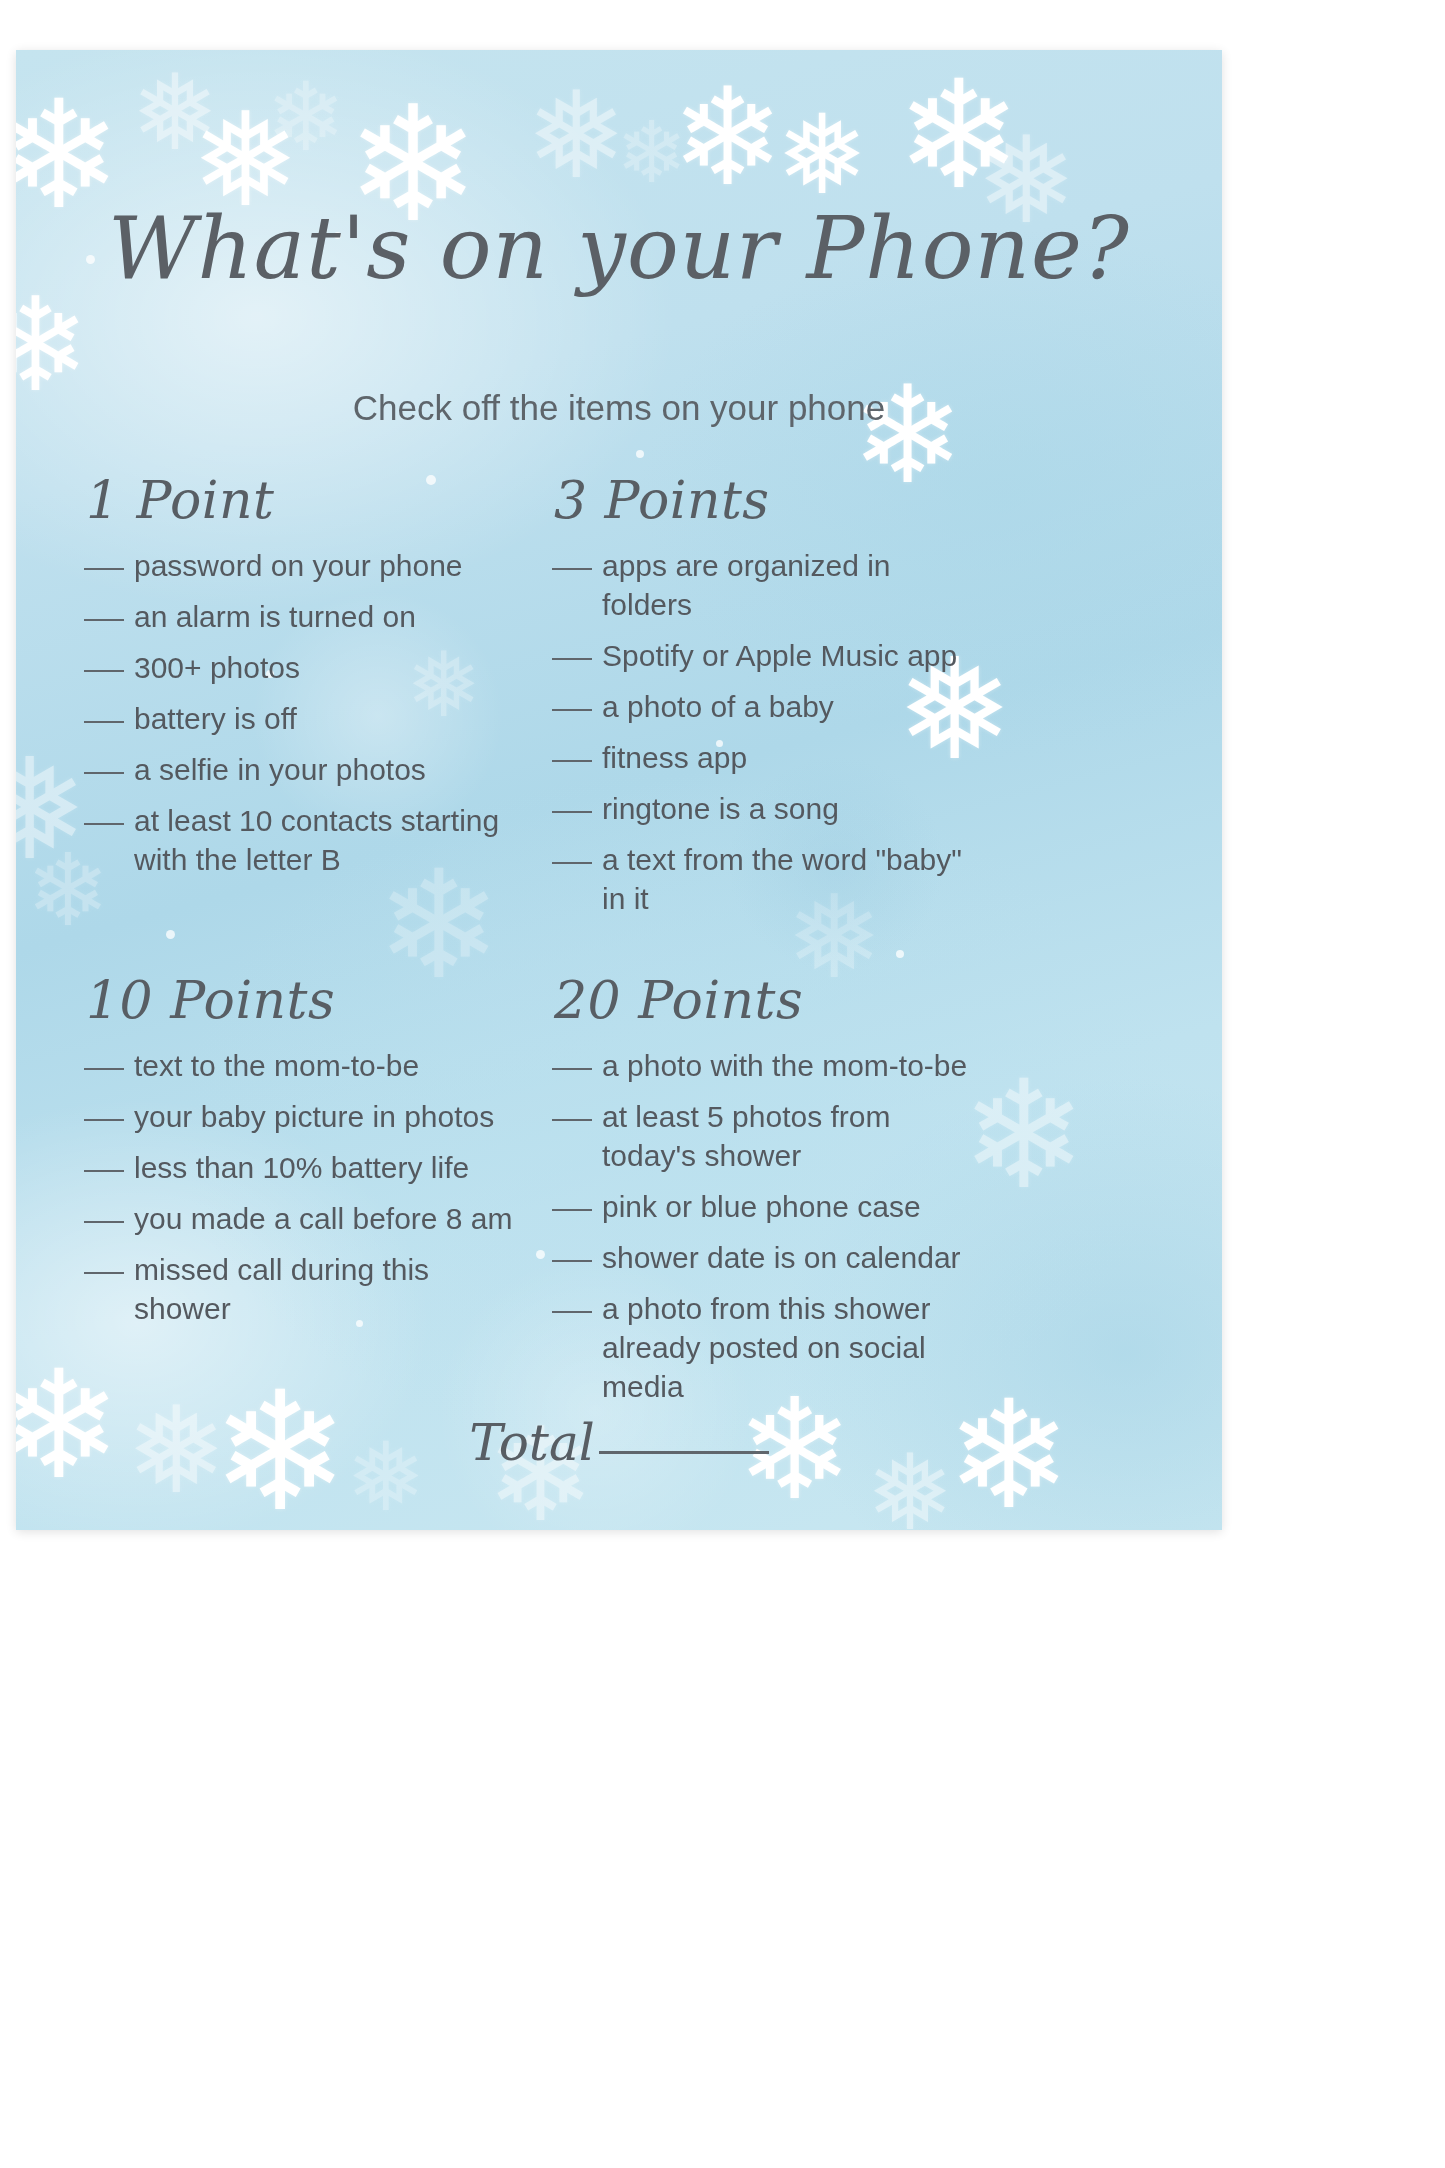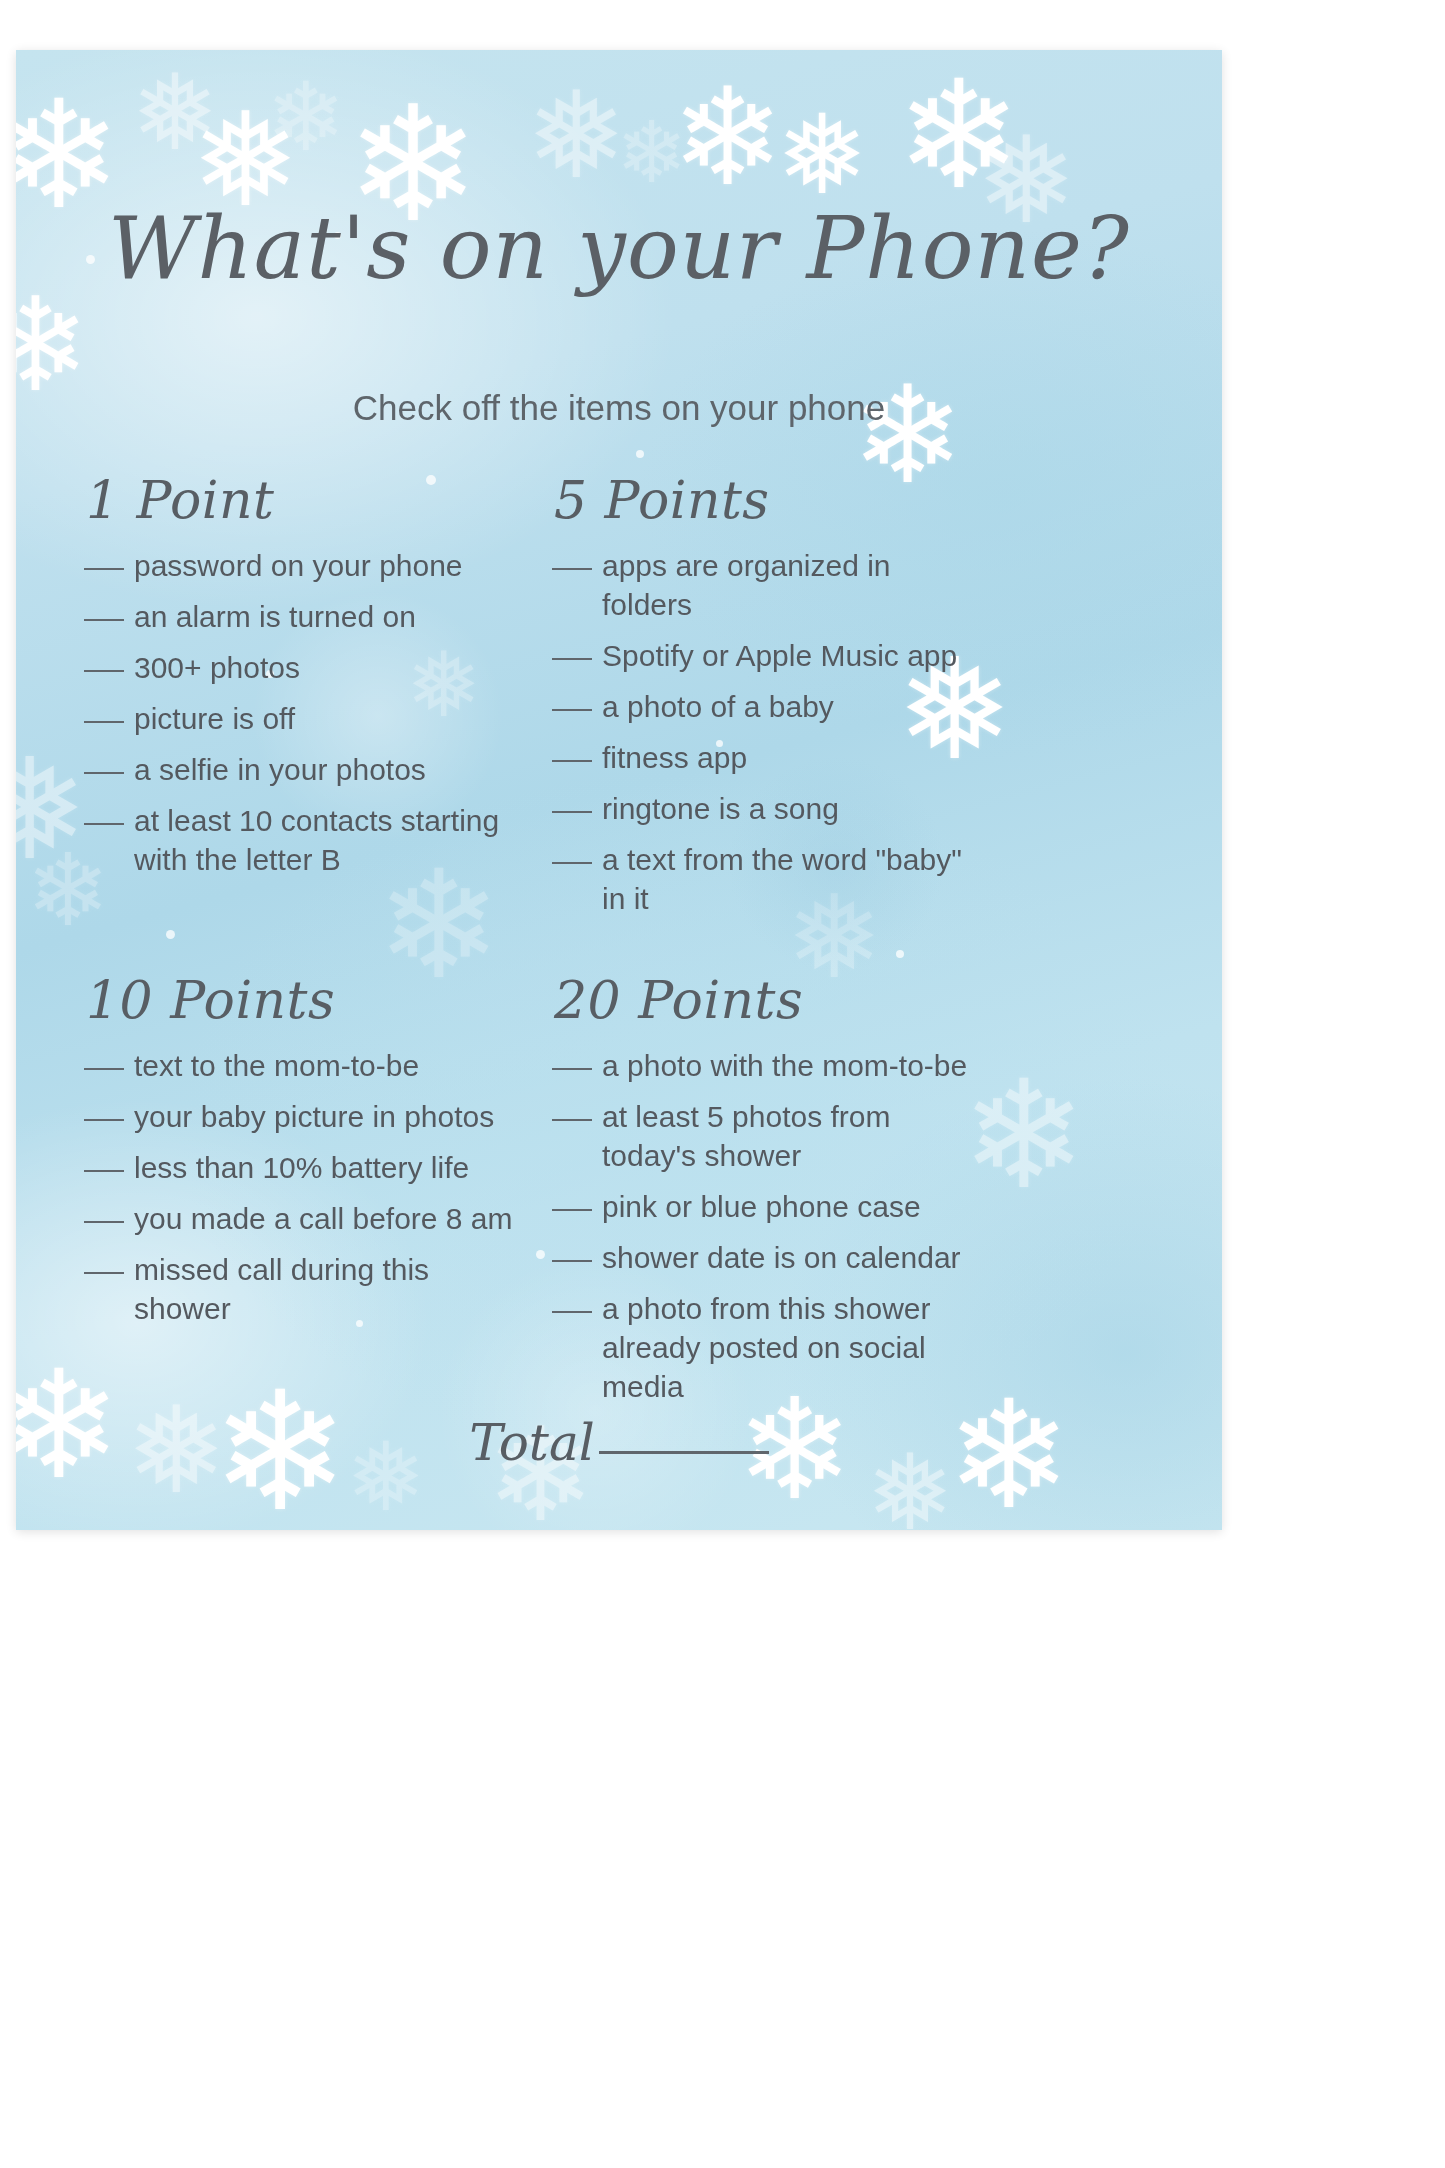--- a/index.html
+++ b/index.html
@@ -244,35 +244,35 @@
               <li>
                 <span class="blank"></span>
                 <span class="itxt">an alarm is turned on</span>
               </li>
               <li>
                 <span class="blank"></span>
                 <span class="itxt">300+ photos</span>
               </li>
               <li>
                 <span class="blank"></span>
-                <span class="itxt">picture is off</span>
+                <span class="itxt">battery is off</span>
               </li>
               <li>
                 <span class="blank"></span>
                 <span class="itxt">a selfie in your photos</span>
               </li>
               <li>
                 <span class="blank"></span>
                 <span class="itxt">at least 10 contacts starting with the letter B</span>
               </li>
             </ul>
           </div>
 
           <div class="col right">
-            <div class="heading">5 Points</div>
+            <div class="heading">3 Points</div>
             <ul class="items">
               <li>
                 <span class="blank"></span>
                 <span class="itxt">apps are organized in folders</span>
               </li>
               <li>
                 <span class="blank"></span>
                 <span class="itxt">Spotify or Apple Music app</span>
               </li>
               <li>

